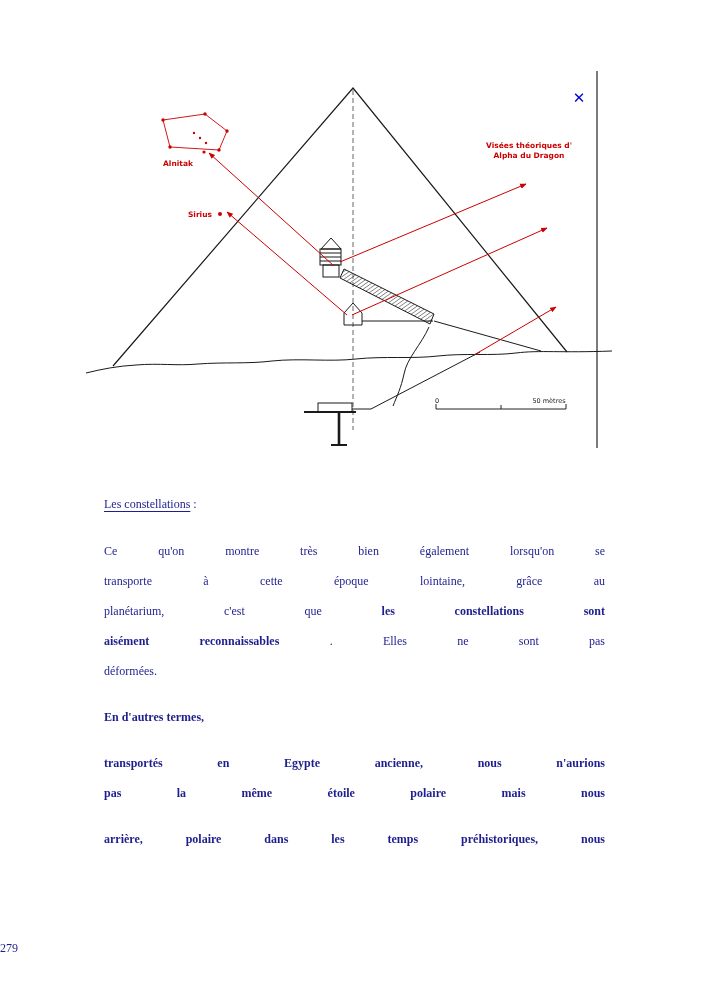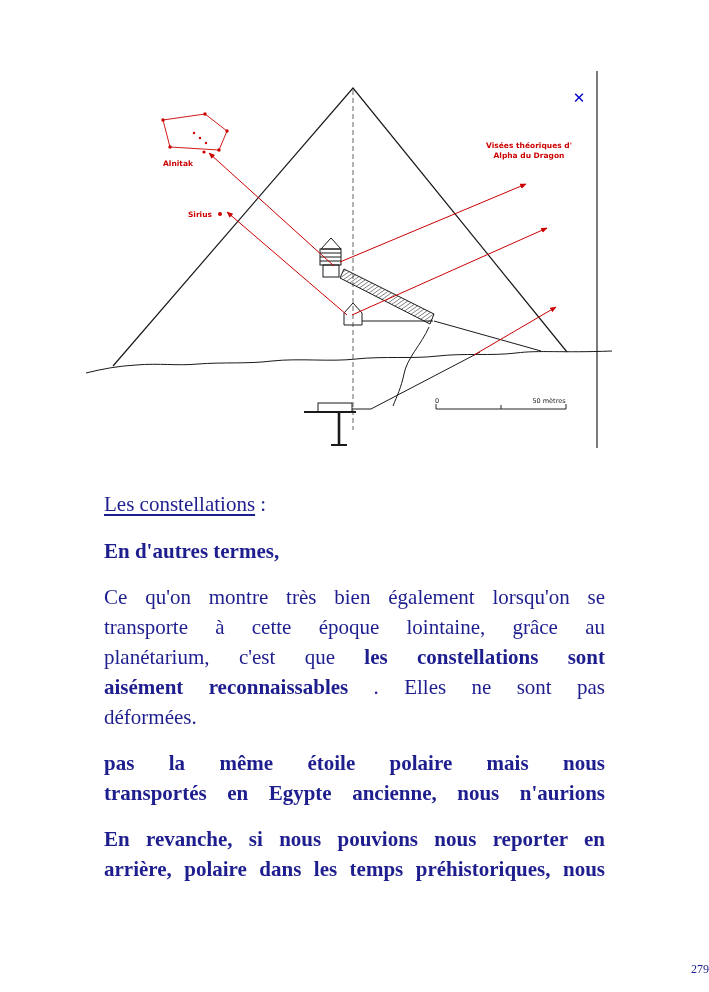--- a/index.html
+++ b/index.html
@@ -9,32 +9,32 @@
     font-family:"Liberation Serif", serif;
     position:relative;
     overflow:hidden;
   }
   .sheet { position:absolute; inset:0; background:#ffffff; }
 
   .figure { position:absolute; left:0; top:0; width:709px; height:460px; }
 
   .textcol {
     position:absolute; left:104px; top:489px; width:501px;
-    color:#1e1e8f; font-size:21px; line-height:30px;
+    color:#1e1e8f; font-size:12px; line-height:30px;
   }
   .heading { margin-bottom:17px; }
   .u { text-decoration:underline; text-underline-offset:3px; }
   .para { margin-bottom:16px; }
   .bold { font-weight:bold; }
   .jline { text-align:justify; text-align-last:justify; }
   .line  { text-align:left; }
 
   .pagenum {
     position:absolute; left:0; right:0; top:941px;
-    text-align:right; font-size:12px; color:#1e1e8f;margin-top:21px;
+    text-align:left; font-size:12px; color:#1e1e8f;
   }
 </style>
 </head>
 <body>
 
 <div class="sheet">
 
   <div class="figure">
     <svg width="709" height="460" viewBox="0 0 709 460">
       <defs>
@@ -128,39 +128,38 @@
       <text x="579" y="103" text-anchor="middle" font-size="15" font-weight="bold" fill="#0000cc" font-family="DejaVu Sans, sans-serif">✕</text>
     </svg>
   </div>
 
   <div class="textcol">
 
     <div class="heading">
       <span class="u">Les constellations</span><span> :</span>
     </div>
 
-    <div class="para bold">
-      <div class="line">En d'autres termes,</div>
-    </div>
-
     <div class="para">
       <div class="jline">Ce qu'on montre très bien également lorsqu'on se</div>
       <div class="jline">transporte à cette époque lointaine, grâce au</div>
       <div class="jline"><span>planétarium, c'est que </span><b>les constellations sont</b></div>
       <div class="jline"><b>aisément reconnaissables</b><span> . Elles ne sont pas</span></div>
       <div class="line">déformées.</div>
     </div>
 
     <div class="para bold">
-      <div class="jline">pas la même étoile polaire mais nous</div>
-      <div class="jline">transportés en Egypte ancienne, nous n'aurions</div>
+      <div class="line">En d'autres termes,</div>
     </div>
 
     <div class="para bold">
-      <div class="jline">En revanche, si nous pouvions nous reporter en</div>
+      <div class="jline">transportés en Egypte ancienne, nous n'aurions</div>
+      <div class="jline">pas la même étoile polaire mais nous</div>
+    </div>
+
+    <div class="para bold">
       <div class="jline">arrière, polaire dans les temps préhistoriques, nous</div>
     </div>
 
   </div>
 
   <div class="pagenum">279</div>
 
 </div>
 
 </body></html>

